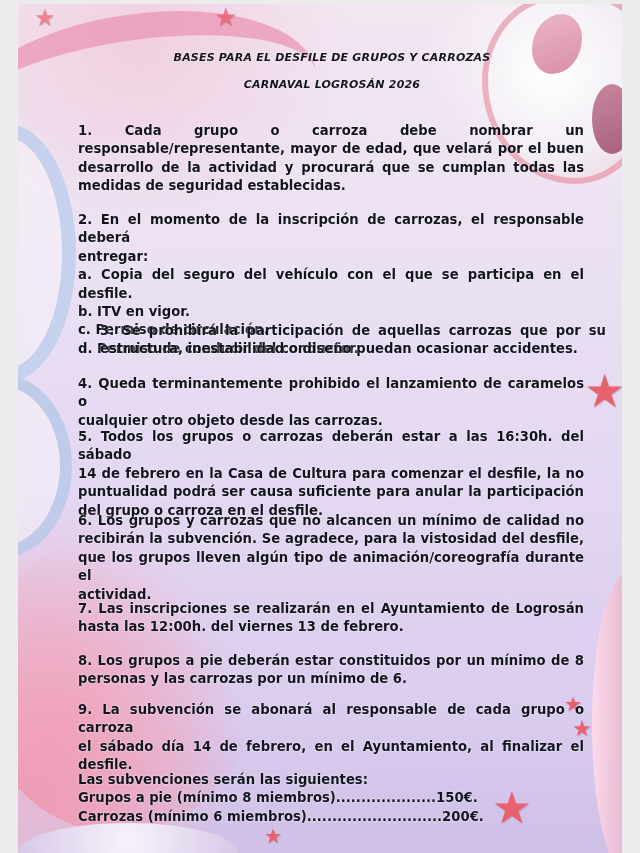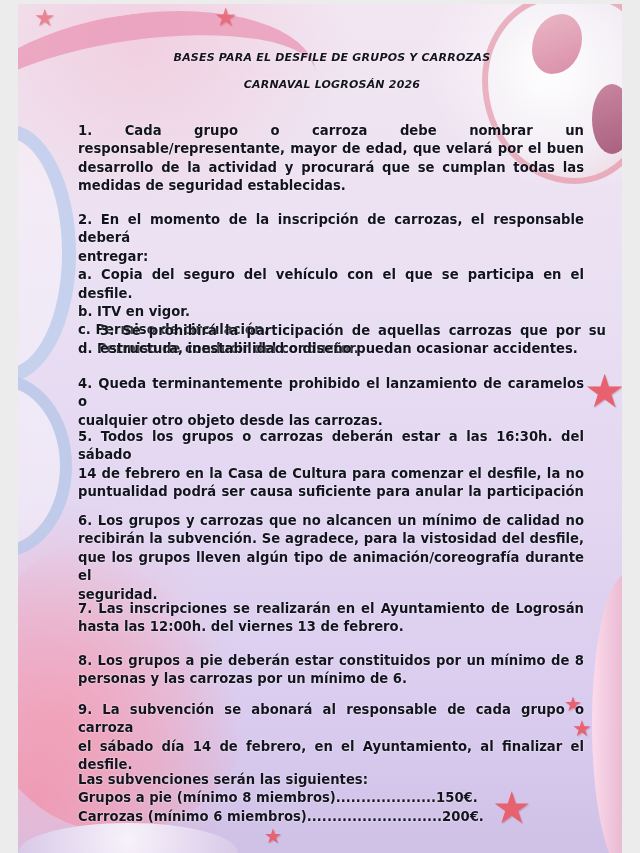--- a/index.html
+++ b/index.html
@@ -152,27 +152,28 @@
 
     <div class="para" style="top:371px;">
       <span class="line justify">4. Queda terminantemente prohibido el lanzamiento de caramelos o</span>
       <span class="line">cualquier otro objeto desde las carrozas.</span>
     </div>
 
     <div class="para" style="top:424px;">
       <span class="line justify">5. Todos los grupos o carrozas deberán estar a las 16:30h. del sábado</span>
       <span class="line justify">14 de febrero en la Casa de Cultura para comenzar el desfile, la no</span>
       <span class="line justify">puntualidad podrá ser causa suficiente para anular la participación</span>
+      <span class="line">del grupo o carroza en el desfile.</span>
     </div>
 
     <div class="para" style="top:508px;">
       <span class="line justify">6. Los grupos y carrozas que no alcancen un mínimo de calidad no</span>
       <span class="line justify">recibirán la subvención. Se agradece, para la vistosidad del desfile,</span>
       <span class="line justify">que los grupos lleven algún tipo de animación/coreografía durante el</span>
-      <span class="line">seguridad.</span>
+      <span class="line">actividad.</span>
     </div>
 
     <div class="para" style="top:596px;">
       <span class="line justify">7. Las inscripciones se realizarán en el Ayuntamiento de Logrosán</span>
       <span class="line">hasta las 12:00h. del viernes 13 de febrero.</span>
     </div>
 
     <div class="para" style="top:648px;">
       <span class="line justify">8. Los grupos a pie deberán estar constituidos por un mínimo de 8</span>
       <span class="line">personas y las carrozas por un mínimo de 6.</span>

